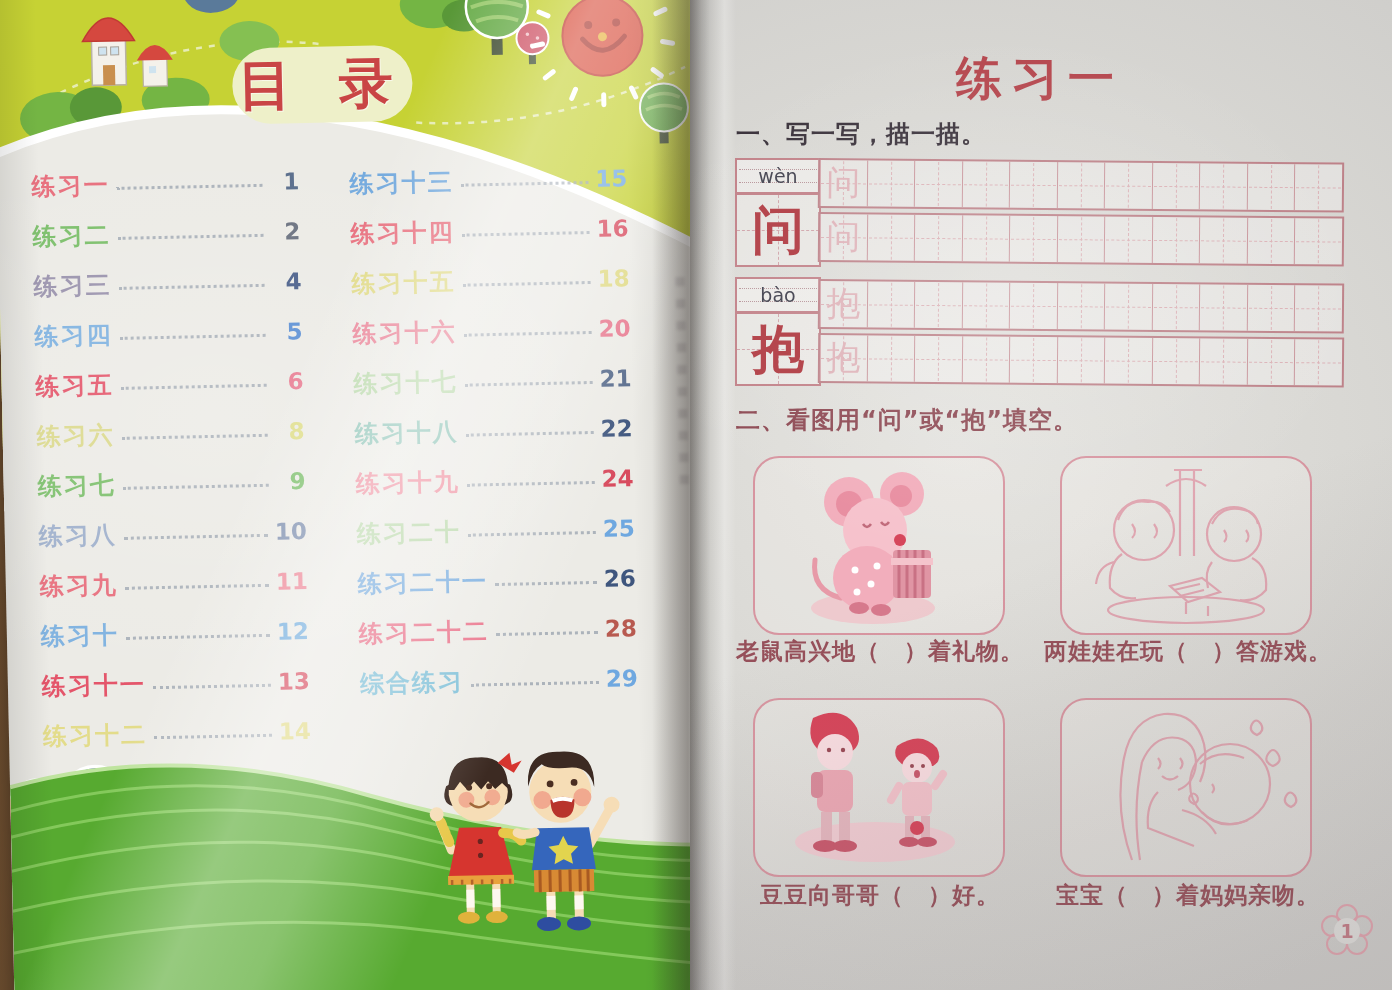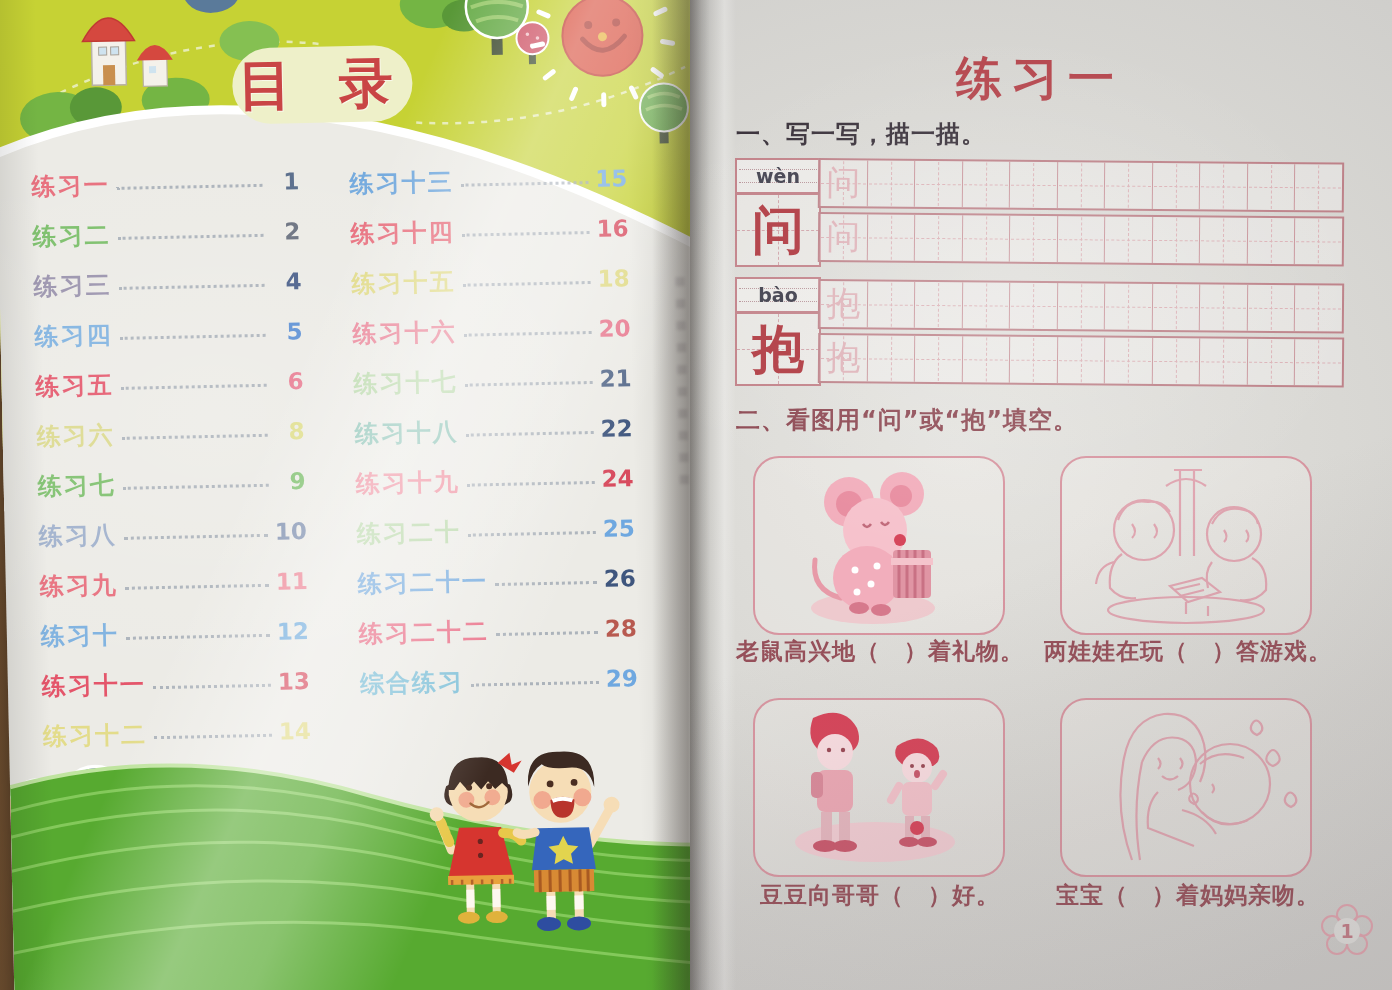--- a/index.html
+++ b/index.html
@@ -67,21 +67,21 @@
   .ex-heading.h1{left:46px;top:118px;}
   .ex-heading.h2{left:46px;top:404px;color:#8e4a54;}
   .pinyin-box{
     position:absolute;width:82px;height:32px;border:2px solid #c28289;background:rgba(250,247,245,.55);
     display:flex;align-items:center;justify-content:center;
   }
   .pinyin-box::before,.pinyin-box::after{
     content:'';position:absolute;left:2px;right:2px;border-top:1px dotted #b9969b;
   }
   .pinyin-box::before{top:9px;} .pinyin-box::after{bottom:9px;}
-  .pinyin-box span{font-size:19px;font-weight:bold;color:#4c4c58;position:relative;z-index:1;}
+  .pinyin-box span{font-size:19px;font-weight:normal;color:#4c4c58;position:relative;z-index:1;}
   .hanzi-box{
     position:absolute;width:82px;height:70px;border:2px solid #c28289;background:rgba(250,247,245,.4);
     display:flex;align-items:center;justify-content:center;
   }
   .hanzi-box::before{content:'';position:absolute;left:0;right:0;top:50%;border-top:1px dashed #d0a4aa;}
   .hanzi-box::after{content:'';position:absolute;top:0;bottom:0;left:50%;border-left:1px dashed #d0a4aa;}
   .hanzi-box span{
     font-size:52px;color:#b5474e;z-index:1;line-height:1;
     font-family:"DejaVu Serif","Liberation Serif",serif;font-weight:bold;
   }

